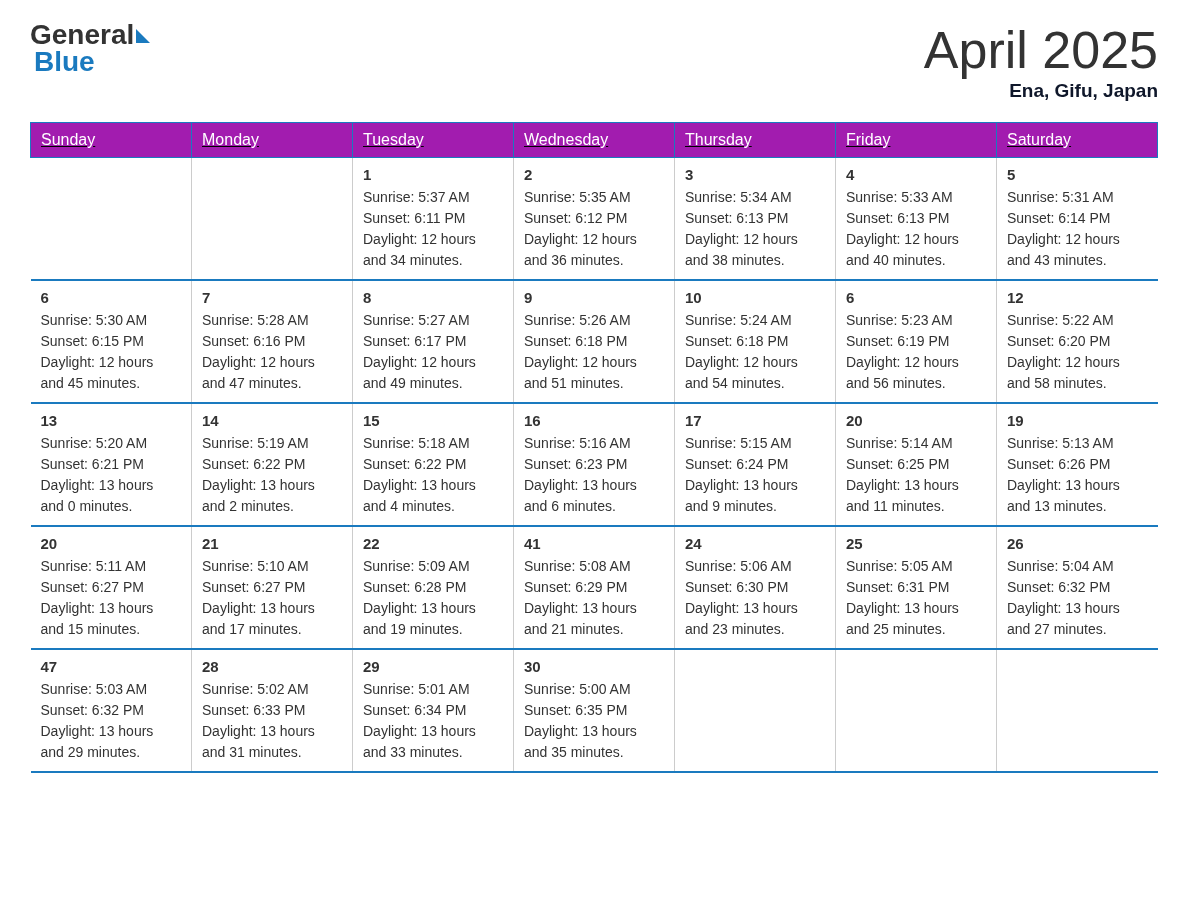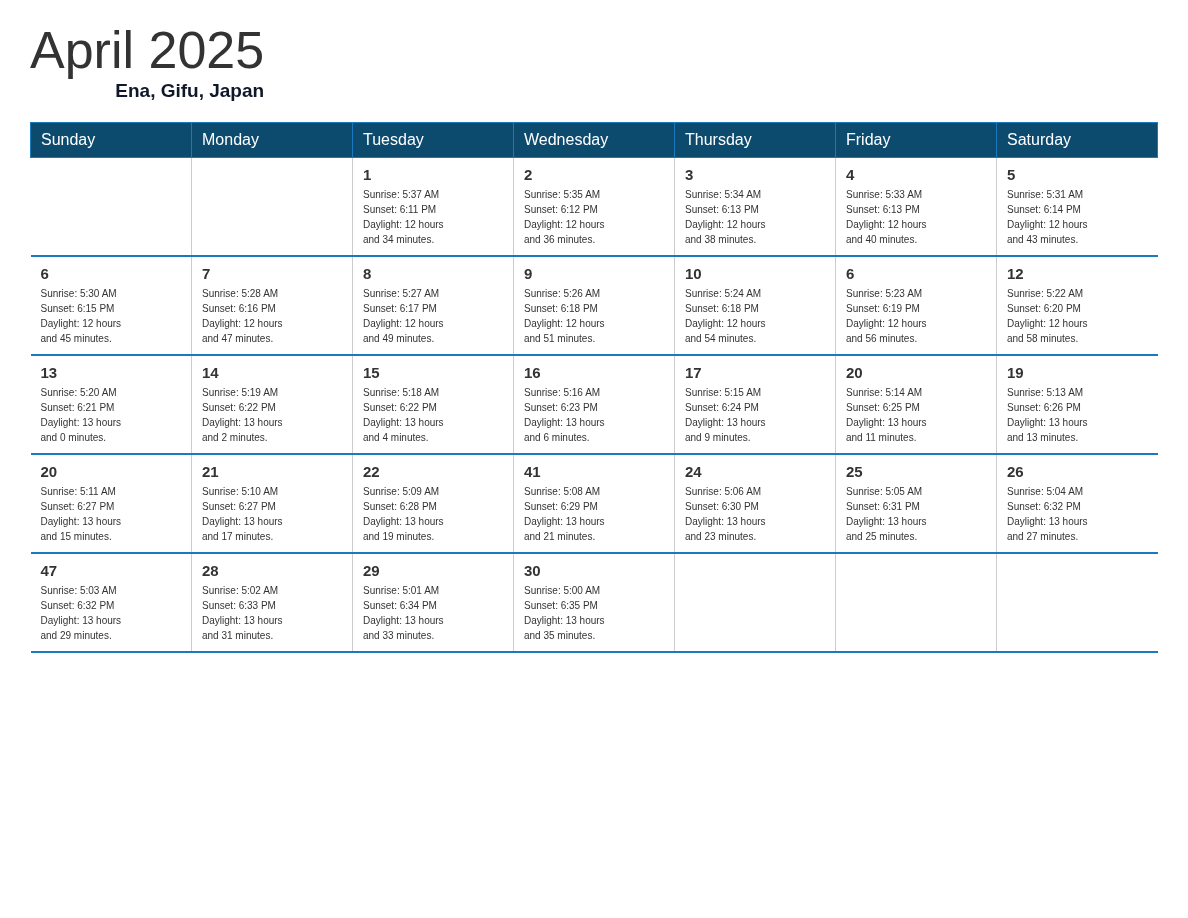--- a/index.html
+++ b/index.html
@@ -53,21 +53,22 @@
     .calendar-subtitle {
       font-size: 19px;
       color: #0f172a;
       font-weight: bold;
     }
     table {
       width: 100%;
       border-collapse: collapse;
     }
     thead tr {
-      background-color: #0c4a6e;
+      background-color: #a21caf;
+      text-decoration: underline;
     }
     thead th {
       color: #fff;
       font-size: 16px;
       font-weight: normal;
       padding: 8px 10px;
       text-align: left;
       border: 1px solid #1a7abf;
     }
     tbody tr {
@@ -84,32 +85,38 @@
     tbody td:last-child {
       border-right: none;
     }
     .day-number {
       font-size: 15px;
       font-weight: bold;
       color: #333;
       margin-bottom: 4px;
     }
     .day-info {
-      font-size: 10px;
+      font-size: 14px;
       color: #333;
       line-height: 1.5;
     }
     .empty-cell {
       background: #fff;
     }
   </style>
 </head>
 <body>
 
 <div class="header-area">
+  <div class="logo">
+  <div style="line-height:1.1">
+    <div><span class="logo-text-general" style="font-size:28px;font-weight:bold;color:#333;">General</span><span class="logo-triangle" style="display:inline-block;margin-left:2px;vertical-align:middle;"></span></div>
+    <div style="margin-top:-4px;margin-left:4px;"><span class="logo-text-blue" style="font-size:28px;font-weight:bold;color:#1a7abf;">Blue</span></div>
+  </div>
+</div>
   <div class="title-area">
     <div class="calendar-title">April 2025</div>
     <div class="calendar-subtitle">Ena, Gifu, Japan</div>
   </div>
 </div>
 
 <table>
   <thead>
     <tr>
       <th>Sunday</th>

